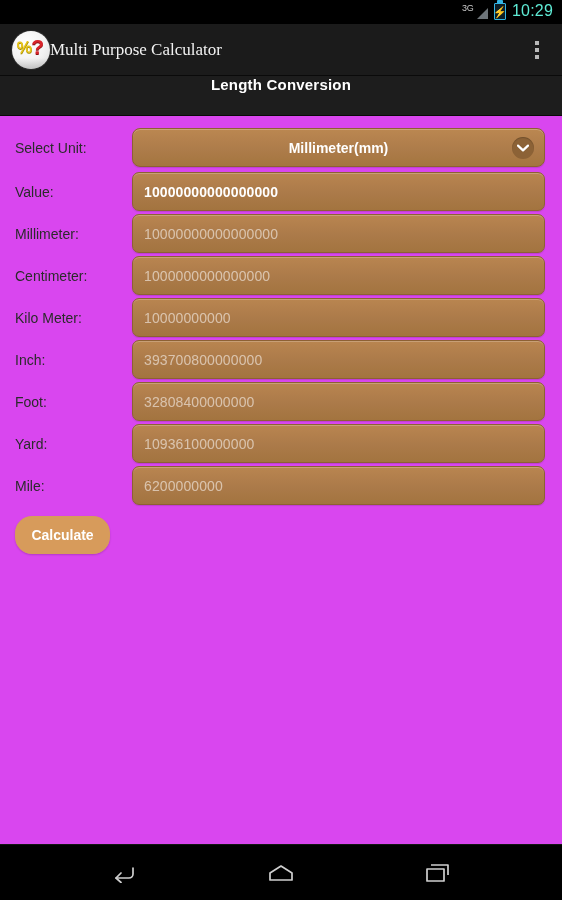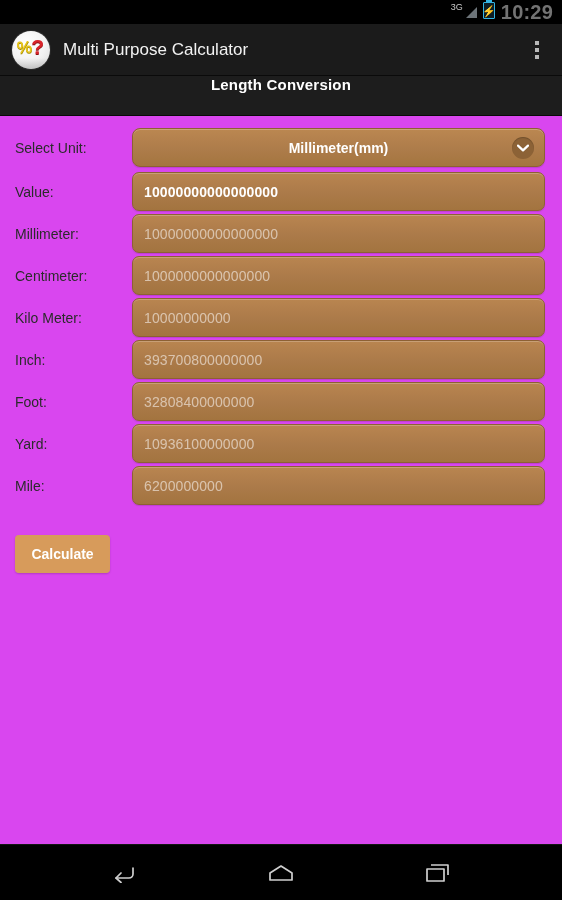--- a/index.html
+++ b/index.html
@@ -69,25 +69,24 @@
   .bolt {
     position: absolute;
     left: 50%; top: 50%;
     transform: translate(-50%, -50%);
     font-size: 11px;
     line-height: 1;
     color: #ffffff;
   }
 
   .clock {
-    color: #737373;
-    font-size: 20px;
+    color: #5eead4;
+    font-size: 16px;
     line-height: 1;
     letter-spacing: 0.2px;
-    font-weight: bold;
   }
 
   
   .action-bar {
     height: 52px;
     background: #1b1b1b;
     display: flex;
     align-items: center;
     padding: 0 6px 0 12px;
     flex: none;
@@ -124,23 +123,23 @@
   .app-icon .shade {
     position: absolute;
     left: 0; bottom: 0;
     width: 100%; height: 11px;
     background: linear-gradient(to top, rgba(150,150,150,.45), rgba(255,255,255,0));
   }
 
   .app-title {
     color: #f2f2f2;
     font-size: 17px;
-    margin-left: 13px;
     flex: 1 1 auto;
     white-space: nowrap;
+    font-family: Liberation Serif, serif;
   }
 
   .overflow-btn {
     width: 38px; height: 46px;
     display: flex;
     flex-direction: column;
     align-items: center;
     justify-content: center;
     gap: 3px;
     flex: none;
@@ -244,22 +243,22 @@
     display: flex;
     align-items: center;
     justify-content: center;
     box-shadow: inset 0 1px 1px rgba(0,0,0,.2);
   }
   .chev svg { display: block; }
 
   
   .btn-row {
     display: flex;
-    margin-top: 30px;
-    border-radius: 4px;
+    margin-top: 11px;
+    border-radius: 17px;
     overflow: hidden;
     width: fit-content;
     box-shadow: 0 1px 2px rgba(0,0,0,.18);
   }
   .btn {
     height: 38px;
     display: flex;
     align-items: center;
     justify-content: center;
     font-size: 14px;

